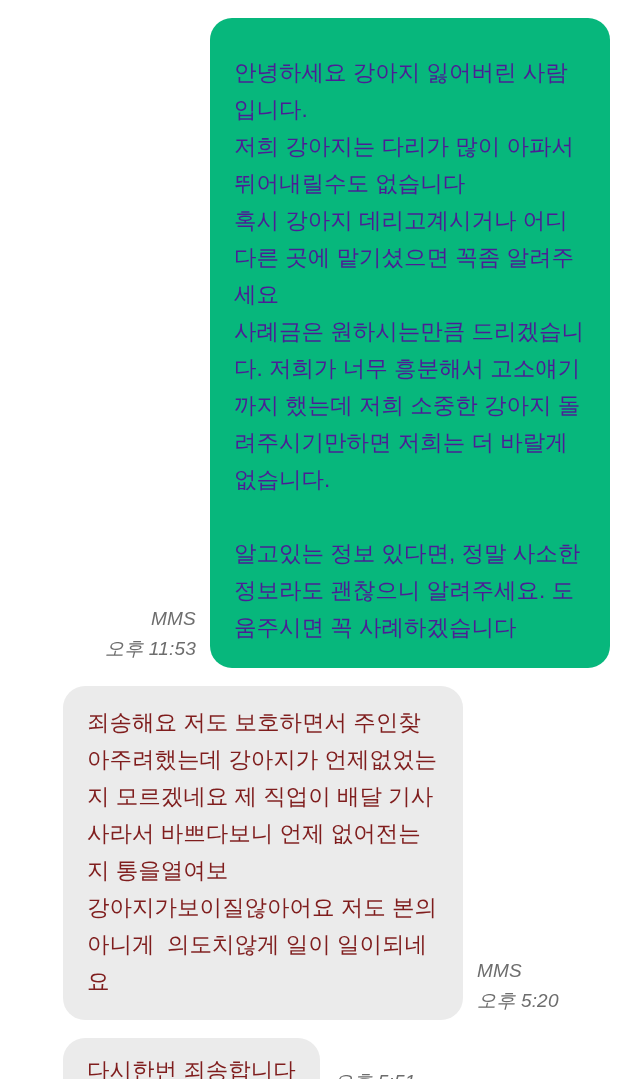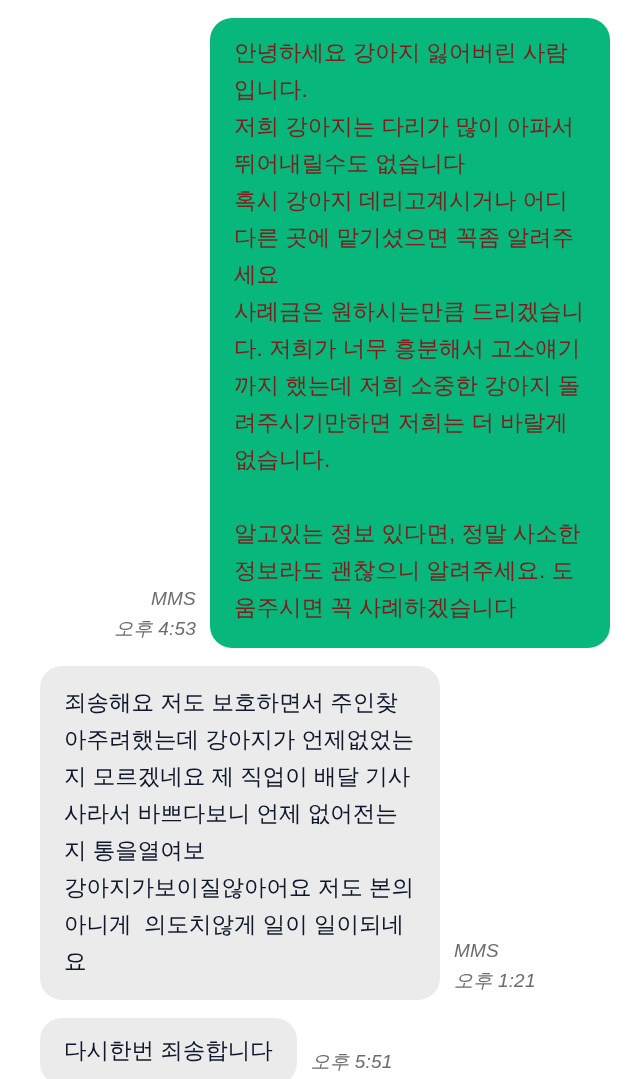--- a/index.html
+++ b/index.html
@@ -75,63 +75,64 @@
   .bubble {
     border-radius: 22px;
     box-sizing: border-box;
     font-size: 22.5px;
     line-height: 37px;
     white-space: pre-wrap;
     word-break: break-word;
   }
   .bubble.out {
     background: #07b77c;
-    color: #7f1d1d;
-    padding: 16px 24px 22px 24px;
+    color: #4c1d95;
+    padding: 36px 24px 22px 24px;
     max-width: 400px;
     border-radius: 22px;
   }
   .bubble.in {
     background: #ebebeb;
-    color: #0f172a;
+    color: #7f1d1d;
     padding: 18px 24px 20px 24px;
     max-width: 400px;
+    margin-left: 23px;
   }
   .bubble.in.short {
     padding: 14px 24px 16px 24px;
   }
 
   .spacer-top { height: 10px; }
 </style>
 </head>
 <body>
 
 <div class="thread">
 
   <div class="spacer-top"></div>
 
   <div class="row out">
     <div class="meta left">
       <span class="label">MMS</span>
-      <span class="time">오후 4:53</span>
+      <span class="time">오후 11:53</span>
     </div>
     <div class="bubble out">안녕하세요 강아지 잃어버린 사람입니다.
 저희 강아지는 다리가 많이 아파서 뛰어내릴수도 없습니다
 혹시 강아지 데리고계시거나 어디 다른 곳에 맡기셨으면 꼭좀 알려주세요
 사례금은 원하시는만큼 드리겠습니다. 저희가 너무 흥분해서 고소얘기까지 했는데 저희 소중한 강아지 돌려주시기만하면 저희는 더 바랄게없습니다.
 
 알고있는 정보 있다면, 정말 사소한 정보라도 괜찮으니 알려주세요. 도움주시면 꼭 사례하겠습니다</div>
   </div>
 
   <div class="row in">
     <div class="bubble in">죄송해요 저도 보호하면서 주인찾아주려했는데 강아지가 언제없었는지 모르겠네요 제 직업이 배달 기사사라서 바쁘다보니 언제 없어전는지 통을열여보
 강아지가보이질않아어요 저도 본의아니게  의도치않게 일이 일이되네요</div>
     <div class="meta right">
       <span class="label">MMS</span>
-      <span class="time">오후 1:21</span>
+      <span class="time">오후 5:20</span>
     </div>
   </div>
 
   <div class="row in">
     <div class="bubble in short">다시한번 죄송합니다</div>
     <div class="meta right inline">
       <span class="time">오후 5:51</span>
     </div>
   </div>
 

